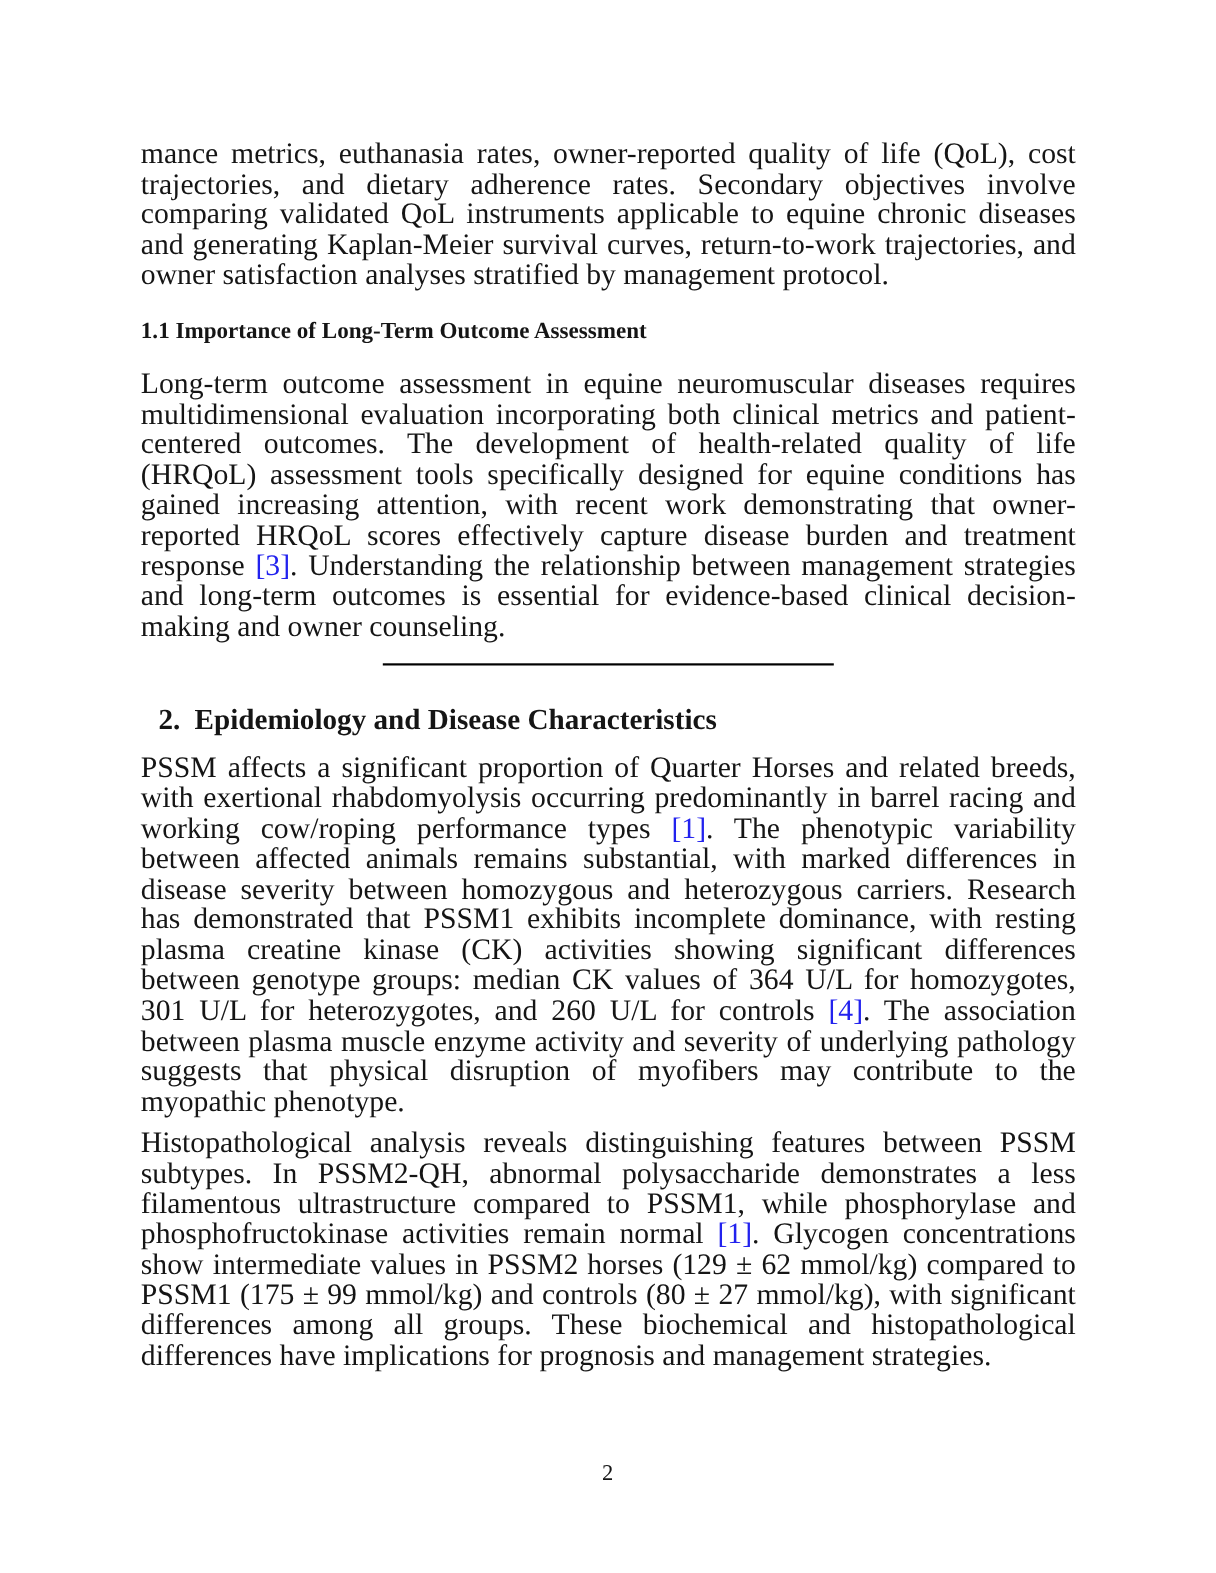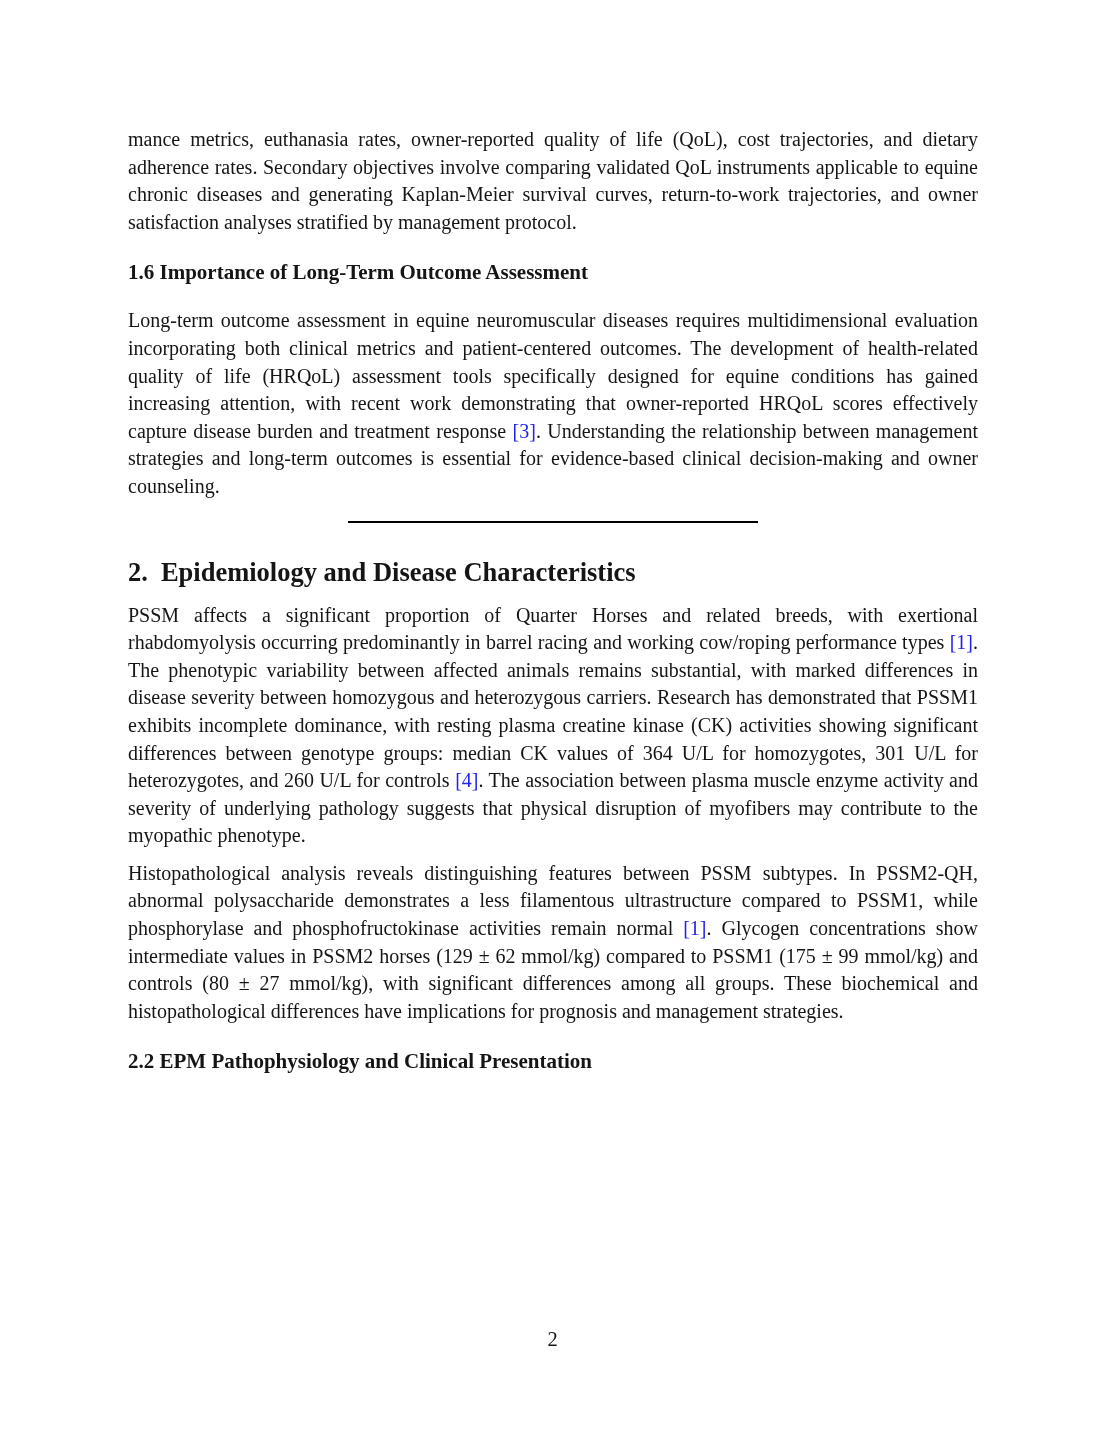--- a/index.html
+++ b/index.html
@@ -6,36 +6,36 @@
   html, body { background: #ffffff; }
   body {
     width: 1105px; height: 1430px;
     position: relative;
     font-family: "Liberation Serif", "DejaVu Serif", serif;
     color: var(--text-color, #151515);
   }
   .page { position: absolute; inset: 0; background: #ffffff; overflow: hidden; }
   .content { position: absolute; left: 128px; top: 126px; width: 850px; }
   .para {
-    font-size: 20px;
+    font-size: 27px;
     line-height: 27.6px;
     text-align: justify;
     margin: 0 0 10px 0;
     hyphens: auto; -webkit-hyphens: auto;
   }
   .subheading {
     font-size: 21px;
     font-weight: bold;
     margin: 24px 0 22px 0;
   }
   .secheading {
     font-size: 26.5px;
     font-weight: bold;
     line-height: 31px;
-    margin: 34px 0 14px 0;
+    margin: 34px 0 14px 16px;
   }
   .secnum { margin-right: 13px; }
   .hrule {
     width: 410px; height: 2px;
     background: var(--rule-color, #000000);
     margin: 20px auto 0 auto;
   }
   .run-cite { color: var(--citation-color, #2222ee); }
   .run-italic { font-style: italic; }
   .pagenum {
@@ -46,34 +46,33 @@
   }
 </style>
 </head>
 <body>
 
 <div class="page">
   <main class="content">
 
     <p class="para"><span>mance metrics, euthanasia rates, owner-reported quality of life (QoL), cost trajectories, and dietary adherence rates. Secondary objectives involve comparing validated QoL instruments applicable to equine chronic diseases and generating Kaplan-Meier survival curves, return-to-work trajectories, and owner satisfaction analyses stratified by management protocol.</span></p>
 
-    <h3 class="subheading">1.6 Importance of Long-Term Outcome Assessment</h3>
+    <h3 class="subheading">1.1 Importance of Long-Term Outcome Assessment</h3>
 
     <p class="para"><span>Long-term outcome assessment in equine neuromuscular diseases requires multidimensional evaluation incorporating both clinical metrics and patient-centered outcomes. The development of health-related quality of life (HRQoL) assessment tools specifically designed for equine conditions has gained increasing attention, with recent work demonstrating that owner-reported HRQoL scores effectively capture disease burden and treatment response </span><span class="run-cite">[3]</span><span>. Understanding the relationship between management strategies and long-term outcomes is essential for evidence-based clinical decision-making and owner counseling.</span></p>
 
     <div class="hrule"></div>
 
     <h2 class="secheading">
       <span class="secnum">2.</span><span>Epidemiology and Disease Characteristics</span>
     </h2>
 
 
     <p class="para"><span>PSSM affects a significant proportion of Quarter Horses and related breeds, with exertional rhabdomyolysis occurring predominantly in barrel racing and working cow/roping performance types </span><span class="run-cite">[1]</span><span>. The phenotypic variability between affected animals remains substantial, with marked differences in disease severity between homozygous and heterozygous carriers. Research has demonstrated that PSSM1 exhibits incomplete dominance, with resting plasma creatine kinase (CK) activities showing significant differences between genotype groups: median CK values of 364 U/L for homozygotes, 301 U/L for heterozygotes, and 260 U/L for controls </span><span class="run-cite">[4]</span><span>. The association between plasma muscle enzyme activity and severity of underlying pathology suggests that physical disruption of myofibers may contribute to the myopathic phenotype.</span></p>
 
     <p class="para"><span>Histopathological analysis reveals distinguishing features between PSSM subtypes. In PSSM2-QH, abnormal polysaccharide demonstrates a less filamentous ultrastructure compared to PSSM1, while phosphorylase and phosphofructokinase activities remain normal </span><span class="run-cite">[1]</span><span>. Glycogen concentrations show intermediate values in PSSM2 horses (129 ± 62 mmol/kg) compared to PSSM1 (175 ± 99 mmol/kg) and controls (80 ± 27 mmol/kg), with significant differences among all groups. These biochemical and histopathological differences have implications for prognosis and management strategies.</span></p>
 
-    <h3 class="subheading">2.2 EPM Pathophysiology and Clinical Presentation</h3>
 
 
   </main>
 
   <footer class="pagenum">2</footer>
 </div>
 
 </body></html>

